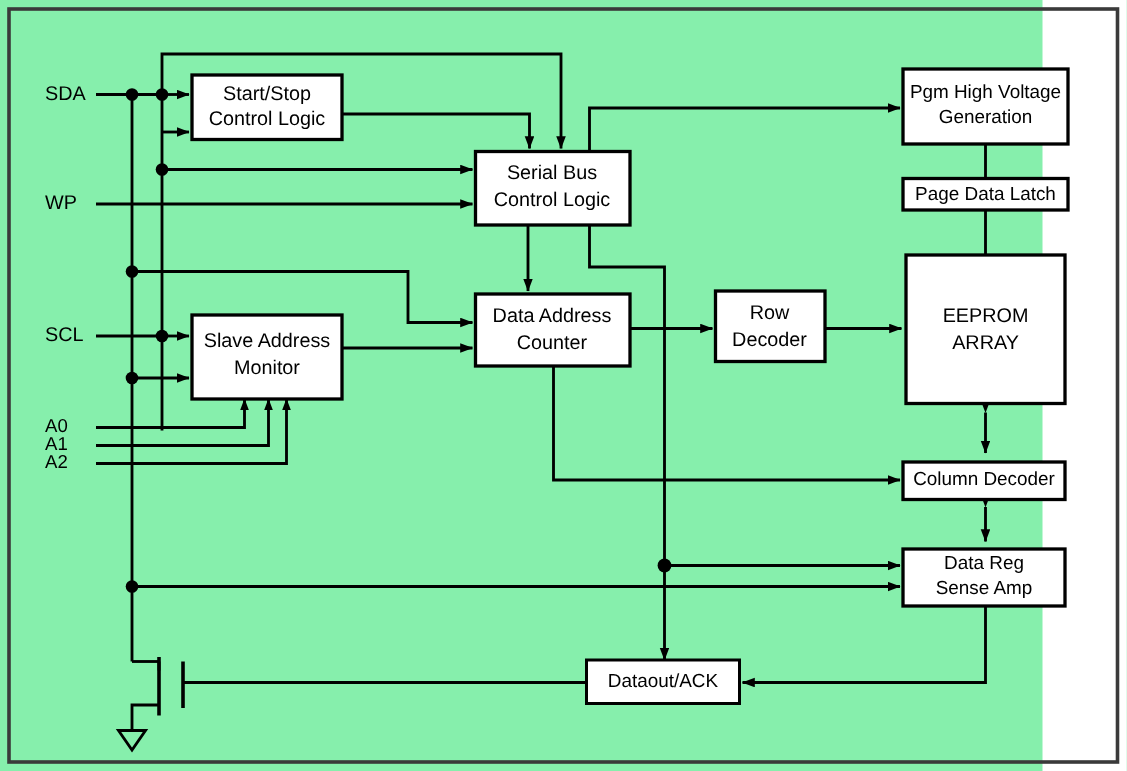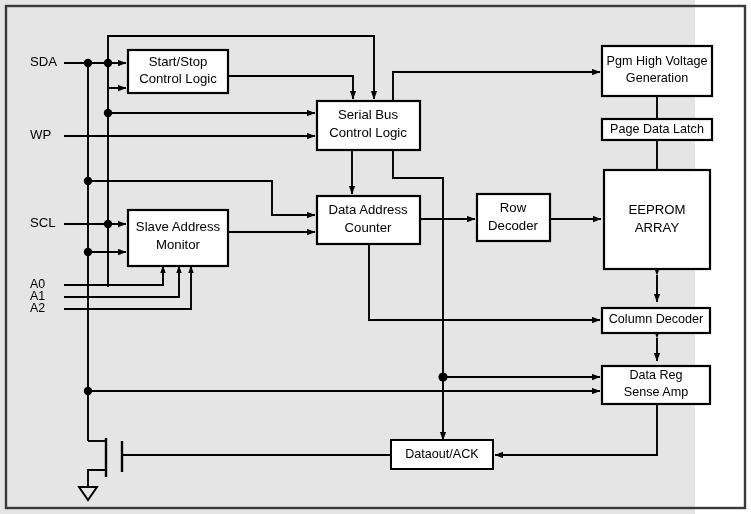--- a/index.html
+++ b/index.html
@@ -10,21 +10,21 @@
   body {
     width: 751px;
     height: 514px;
     font-family: "Liberation Sans", sans-serif;
     overflow: hidden;
   }
   #diagram-root {
     position: relative;
     width: 695px;
     height: 514px;
-    background: #e5e5e5;
+    background: #86efac;
   }
   svg#block-diagram {
     display: block;
     width: 751px;
     height: 514px;
   }
   .blk-rect {
     fill: #ffffff;
     stroke: #000000;
     stroke-width: 2.2;

